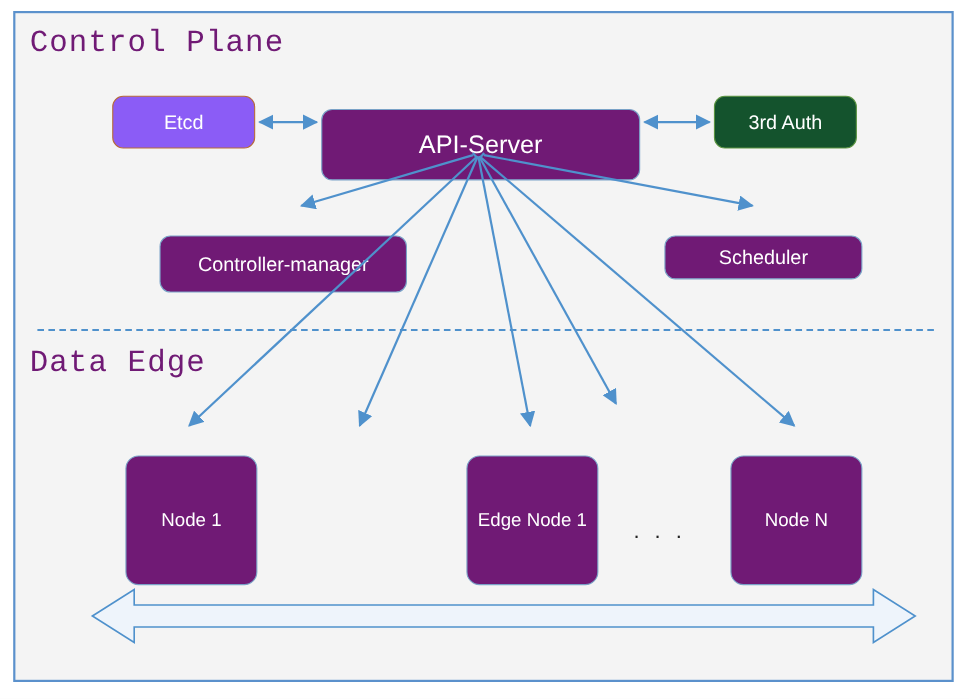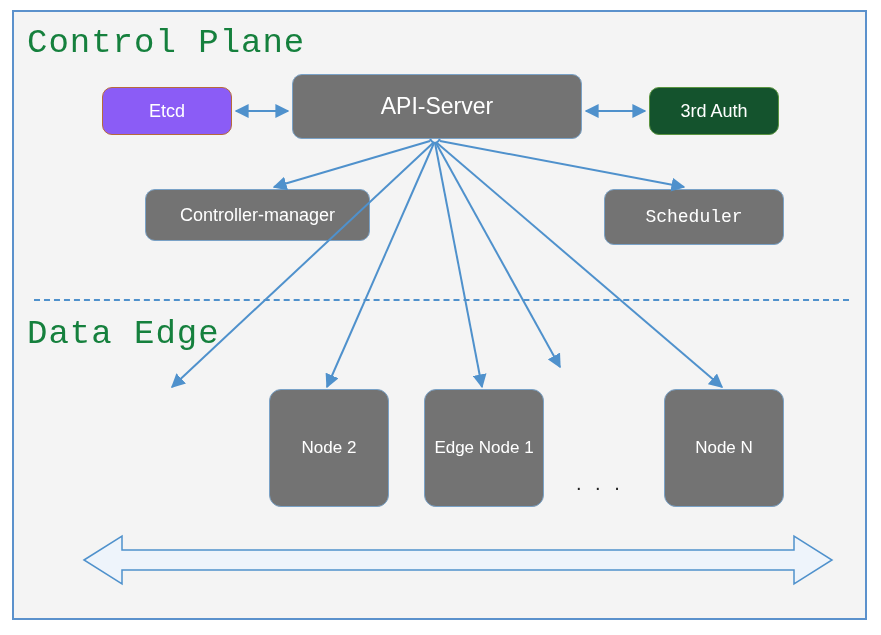--- a/index.html
+++ b/index.html
@@ -14,41 +14,41 @@
     position: relative;
     margin: 10px 12px;
     width: 855px;
     height: 610px;
     border: 2px solid #5b91cc;
     background: #f4f4f4;
     box-sizing: border-box;
   }
   .section-label {
     position: absolute;
-    font-size: 34px;
+    font-size: 28px;
     letter-spacing: 1px;
-    color: #15803d;
+    color: #701a75;
     white-space: nowrap;
   }
   .box {
     position: absolute;
     border: 1.5px solid #7a99b8;
     border-radius: 10px;
     color: #fff;
     font-family: Arial, Helvetica, sans-serif;
     font-size: 18px;
     display: flex;
     align-items: center;
     justify-content: center;
     text-align: center;
     line-height: 1.25;
     box-sizing: border-box;
     padding: 4px;
   }
-  .blue { background: #737373; border-color: #7aa2c7; }
+  .blue { background: #701a75; border-color: #7aa2c7; margin-top: 25px; }
   .orange { background: #8b5cf6; border-color: #b76a3b; }
   .green { background: #14532d; border-color: #5a9440; }
   .node {
     border-radius: 12px;
     font-size: 17px;
   }
   .divider {
     position: absolute;
     left: 20px;
     top: 287px;
@@ -84,28 +84,28 @@
   <div class="section-label" style="left:13px; top:12px;">Control Plane</div>
 
   <div class="box orange" style="left:88px; top:75px; width:130px; height:48px;">Etcd</div>
 
   <div class="box blue" style="left:278px; top:62px; width:290px; height:65px; font-size:23px;">API-Server</div>
 
   <div class="box green" style="left:635px; top:75px; width:130px; height:48px;">3rd Auth</div>
 
   <div class="box blue" style="left:131px; top:177px; width:225px; height:52px;">Controller-manager</div>
 
-  <div class="box blue" style="left:590px; top:177px; width:180px; height:56px;font-family:Liberation Mono, monospace;">Scheduler</div>
+  <div class="box blue" style="left:590px; top:177px; width:180px; height:40px;">Scheduler</div>
 
   <div class="divider"></div>
 
   <div class="section-label" style="left:13px; top:303px;">Data Edge</div>
 
+  <div class="box blue node" style="left:100px; top:377px; width:120px; height:118px;">Node 1</div>
 
-  <div class="box blue node" style="left:255px; top:377px; width:120px; height:118px;">Node 2</div>
 
   <div class="box blue node" style="left:410px; top:377px; width:120px; height:118px;">Edge Node 1</div>
 
   <div class="box blue node" style="left:650px; top:377px; width:120px; height:118px;">Node N</div>
 
   <div class="ellipsis" style="left:562px; top:460px;">. . .</div>
 
   <div class="network-label" style="left:350px; top:537px;">Container Network</div>
 
   <svg class="overlay" width="855" height="610">

